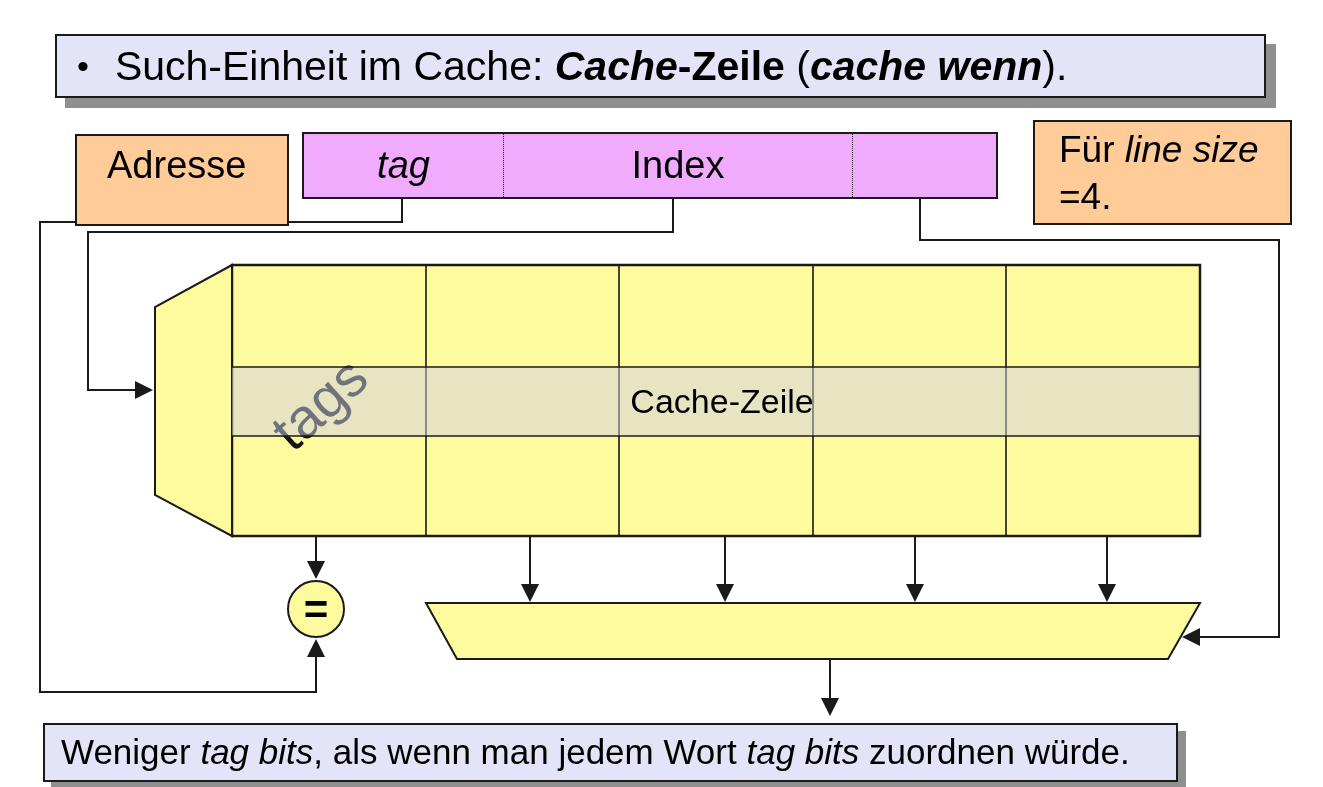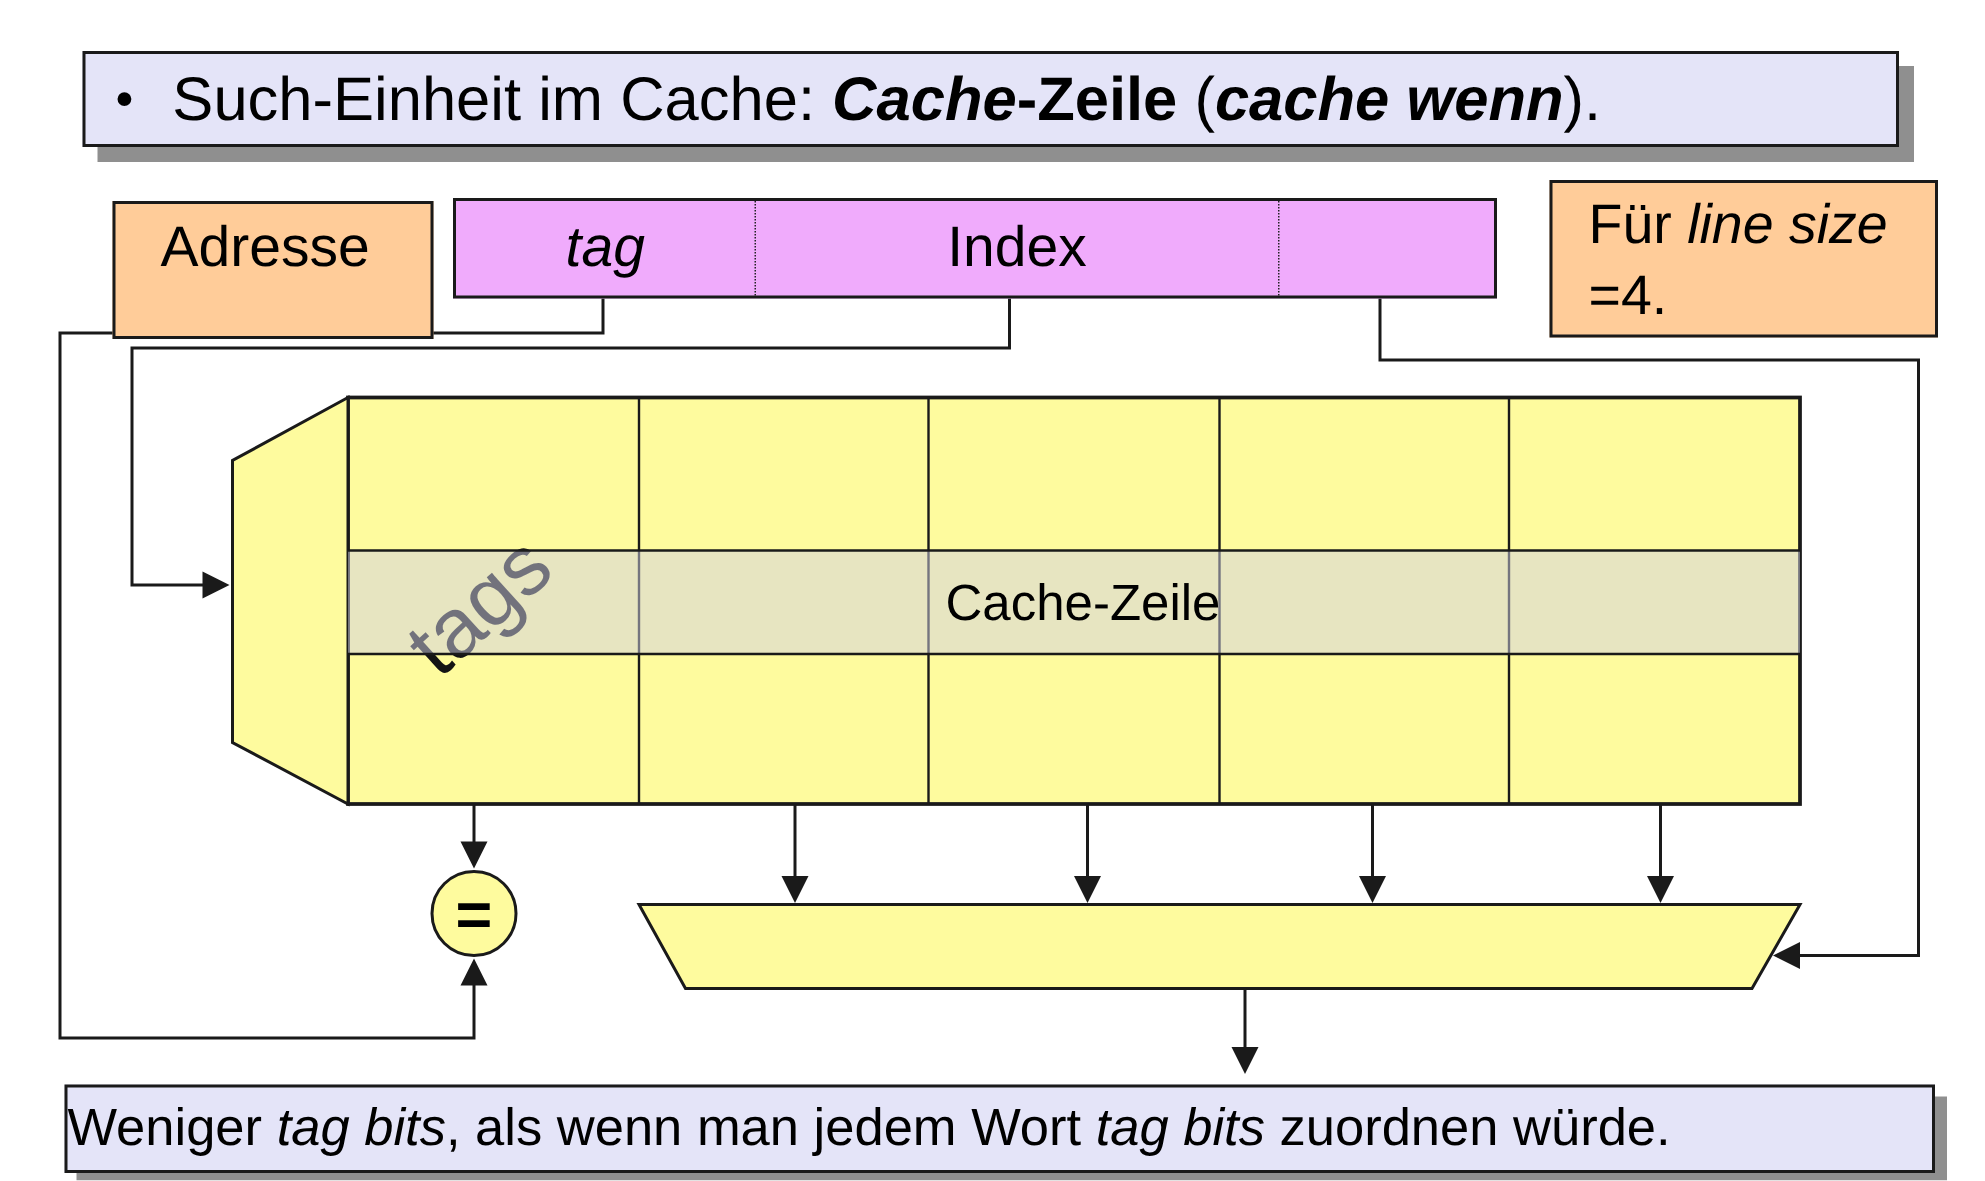--- a/index.html
+++ b/index.html
@@ -43,22 +43,22 @@
   .addrfield .s-tag{width:199px;}
   .addrfield .s-index{width:349px;border-left:1px dotted #222;}
   .addrfield .s-off{width:144px;border-left:1px dotted #222;}
   
   .fuer{
     left:1033px;top:120px;width:259px;height:105px;
     font-size:37px;line-height:47px;padding:4px 12px 0 24px;
   }
   
   .footer{
-    left:43px;top:723px;width:1247px;height:59px;
-    font-size:35px;line-height:54px;padding-left:0;
+    left:43px;top:723px;width:1135px;height:59px;
+    font-size:35px;line-height:54px;padding-left:16px;
   }
   svg text{font-family:"Liberation Sans", sans-serif;}
 </style>
 </head>
 <body>
 
 <div id="slide">
 
   <svg class="abs" style="left:0;top:0;" width="1323" height="787" viewBox="0 0 1323 787">
 

